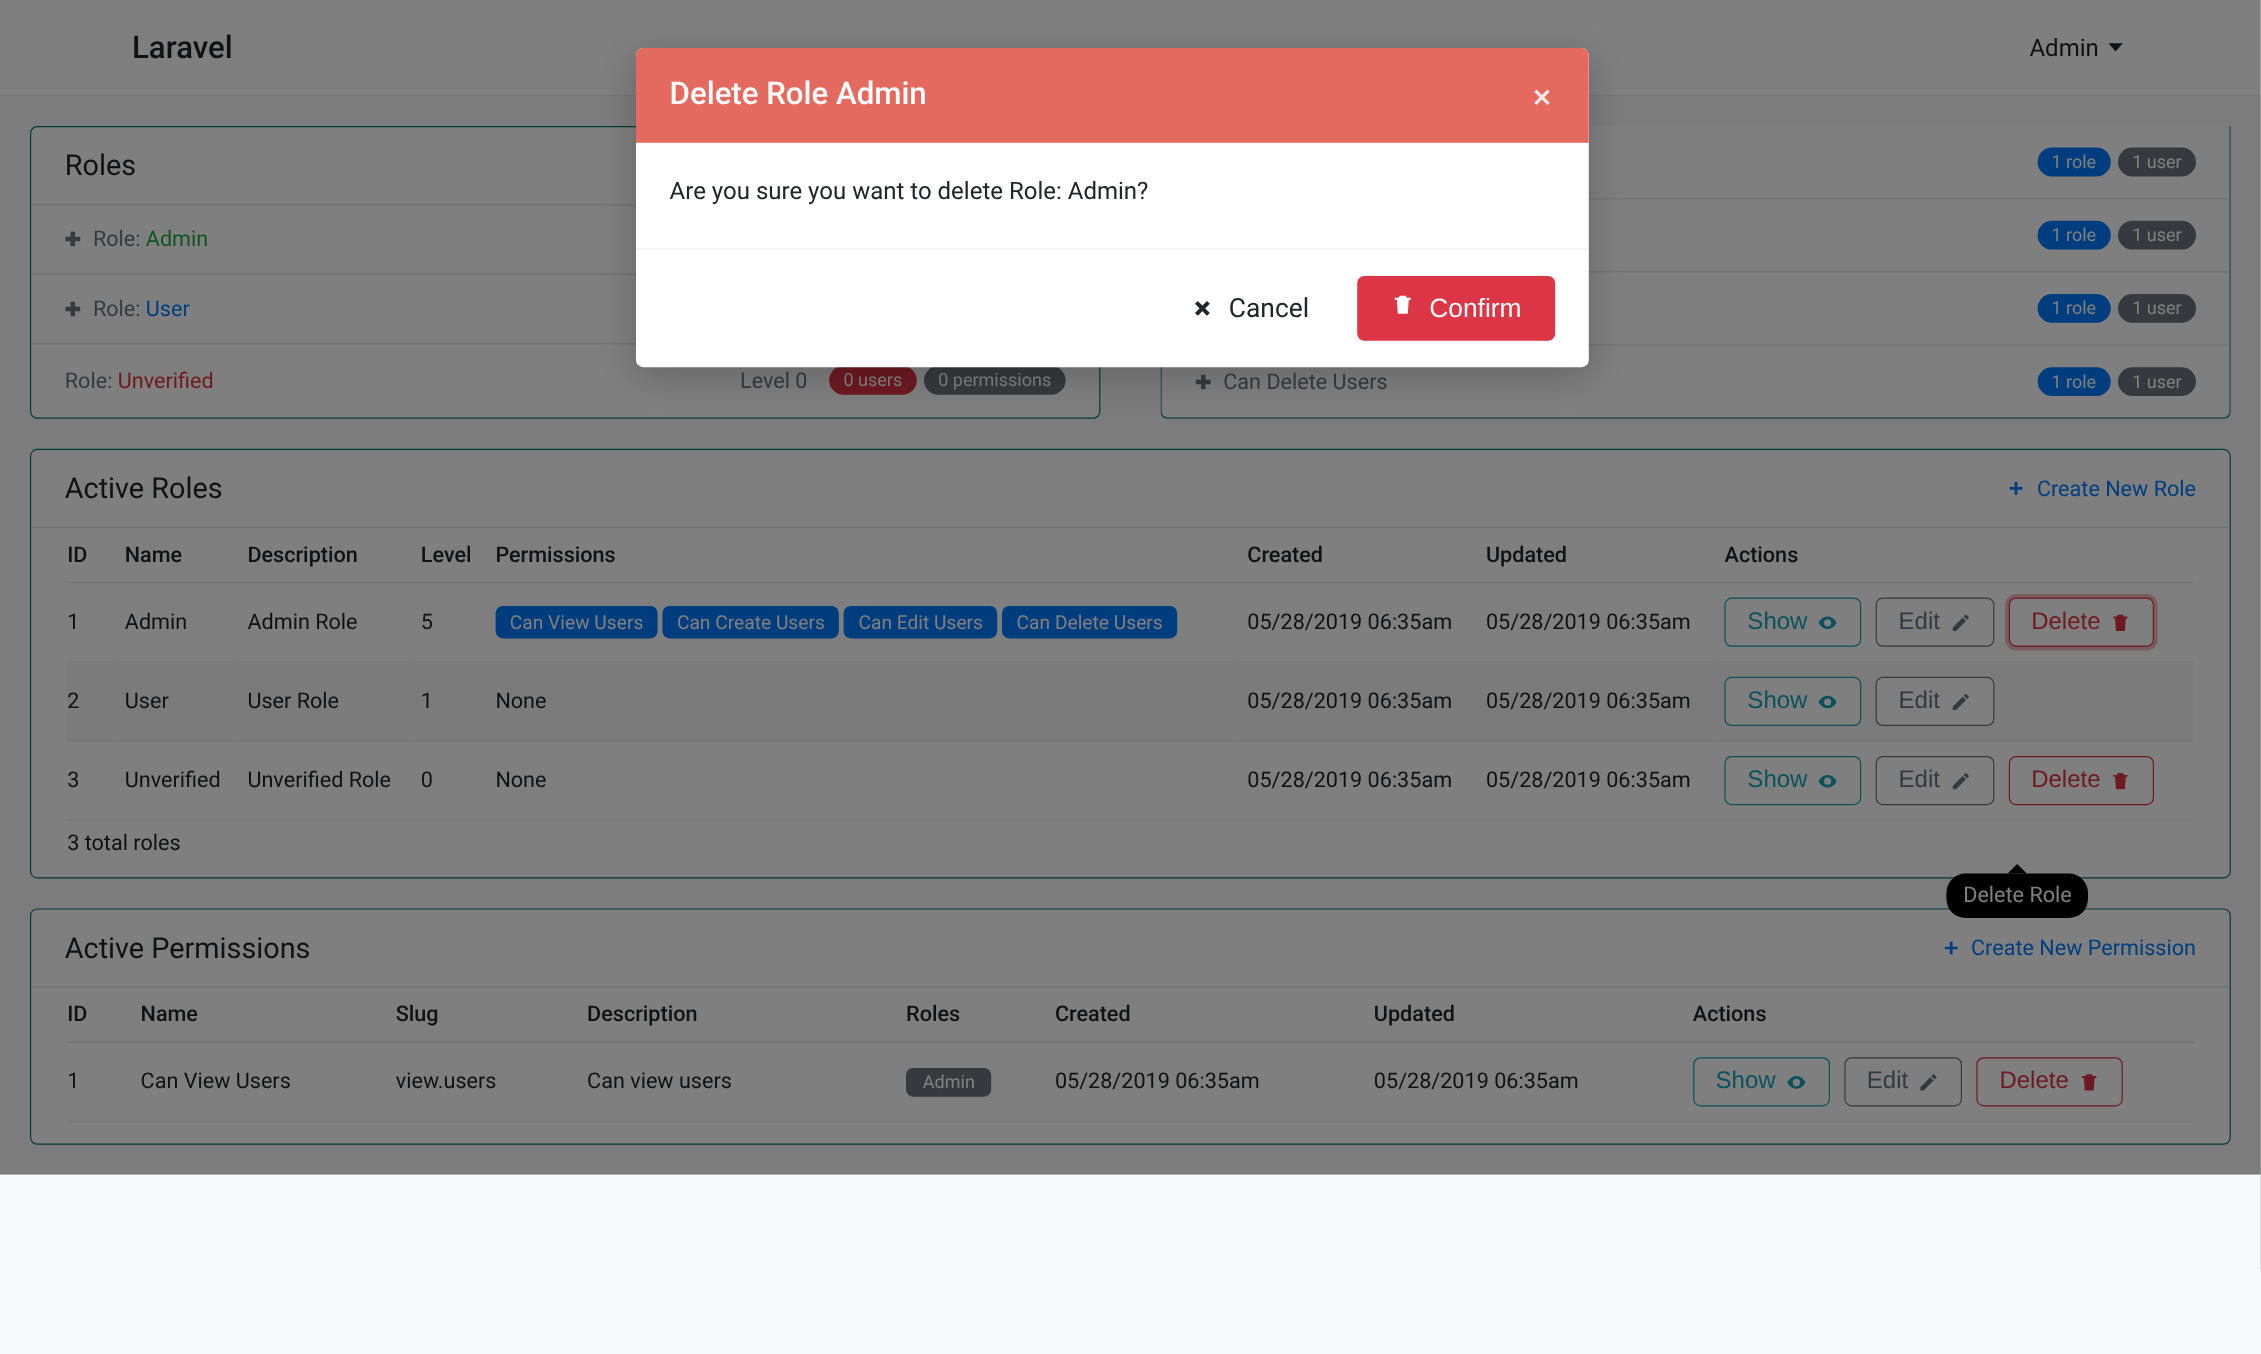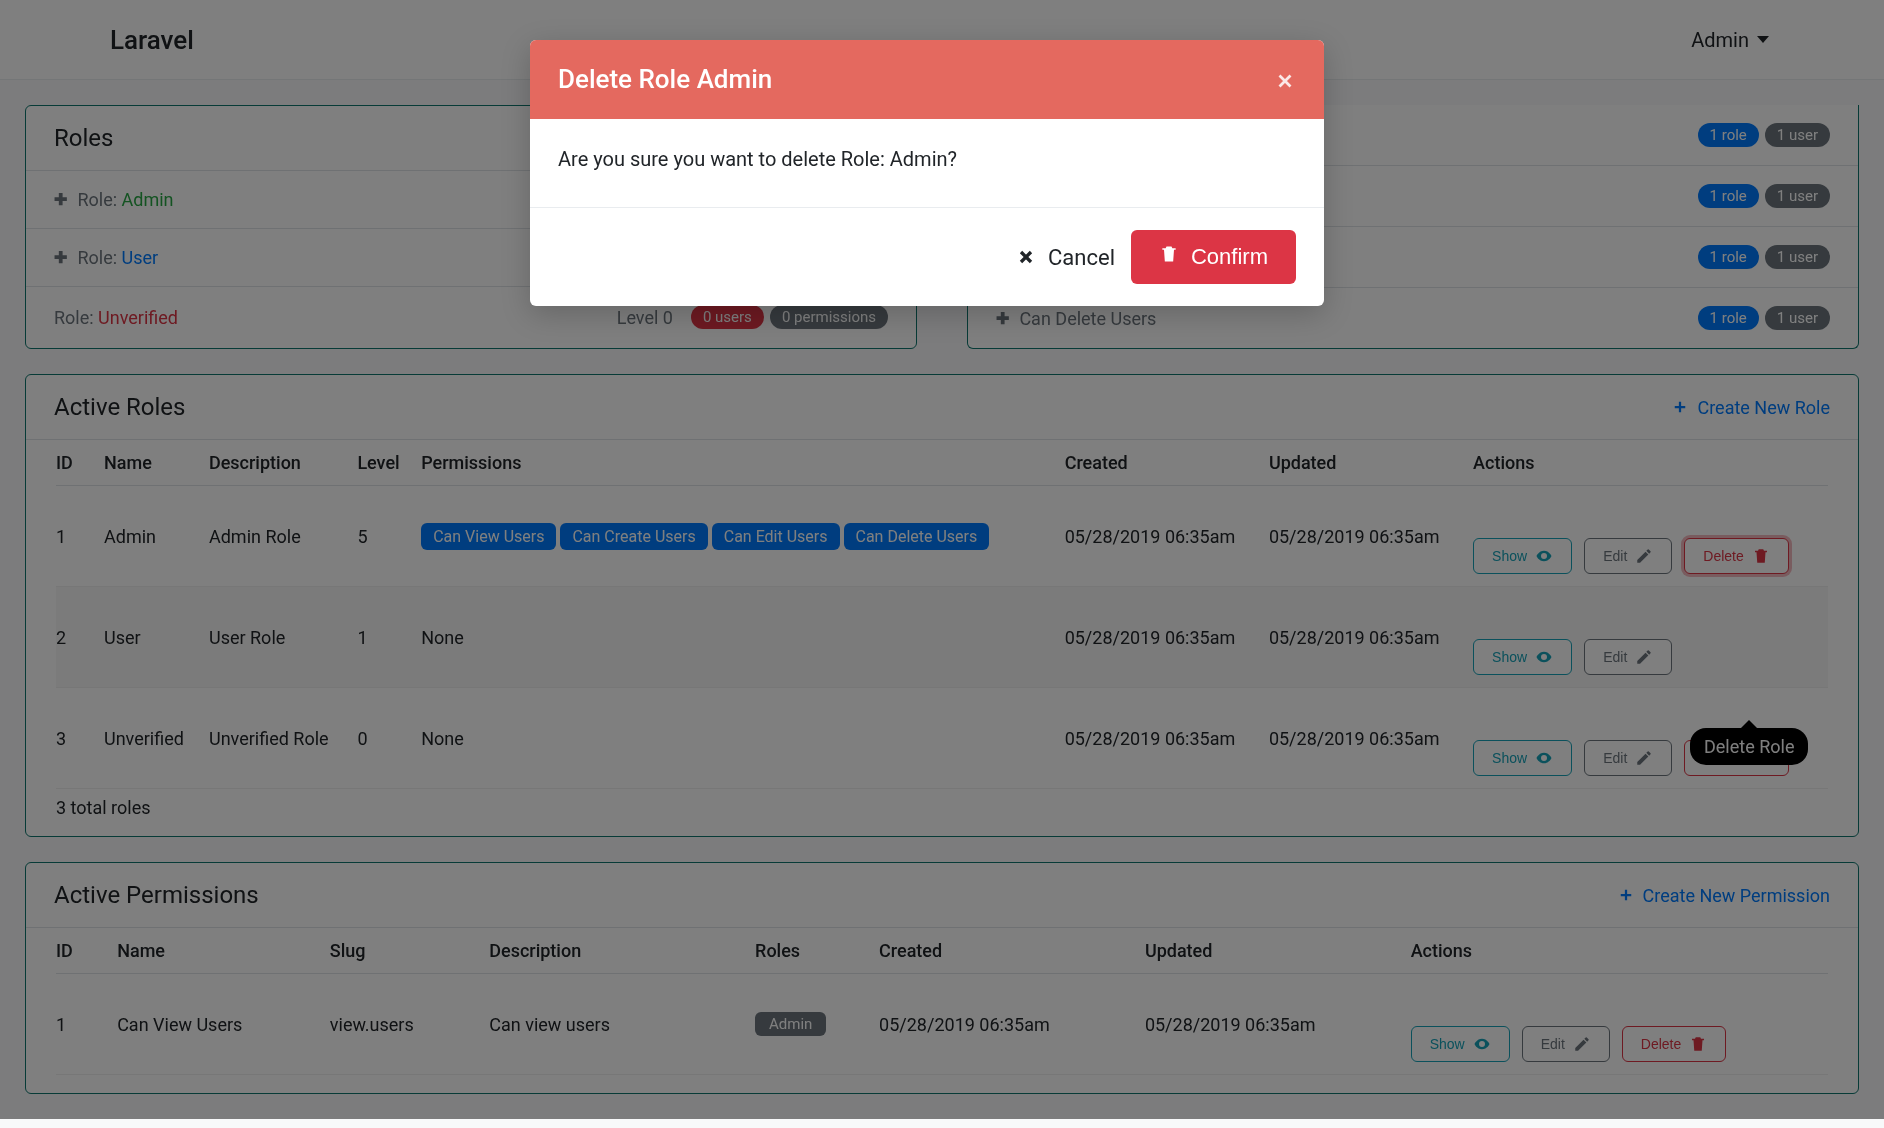--- a/index.html
+++ b/index.html
@@ -74,27 +74,26 @@
     .table tbody tr { border-bottom: 1px solid #efefef; }
     .table tbody tr:nth-child(even) { background: #f7f7f7; }
     .table-wrap { padding: 0 30px 18px 30px; }
     .perm-badge { background: #007bff; color: #fff; border-radius: 6px; padding: 4px 12px; font-size: 16px; margin-right: 4px; display: inline-block;}
     .none-text { color: #212529; font-size: 18px; }
     .actions-cell { display: flex; gap: 12px; justify-content: flex-start; }
     .btn {
       border: 1px solid;
       border-radius: 6px;
       padding: 8px 18px;
-      font-size: 14px;
+      font-size: 20px;
       cursor: pointer;
       background: #fff;
       display: inline-flex;
       align-items: center;
       gap: 8px;
-      margin-top: 40px;
     }
     .btn-info { color: #17a2b8; border-color: #17a2b8; }
     .btn-secondary { color: #6c757d; border-color: #6c757d; }
     .btn-danger-outline { color: #dc3545; border-color: #dc3545; }
     .btn-danger-outline.active { box-shadow: 0 0 0 3px rgba(220,53,69,0.35); }
     .footer-text { font-size: 18px; color: #212529; padding: 8px 0 0 0;}
     .role-unverified-row { display: flex; align-items: center; justify-content: space-between; width: 100%; }
     .level-text { color: #6c757d; font-size: 18px; margin-right: 12px; }
     .svg-icon { width: 18px; height: 18px; fill: currentColor; display:inline-block; vertical-align: middle;}
     .caret-down {
@@ -122,34 +121,34 @@
       background: #e4695f;
       color: #fff;
       padding: 24px 28px;
       display: flex;
       justify-content: space-between;
       align-items: flex-start;
     }
     .modal-title { font-size: 26px; font-weight: 500; }
     .modal-close { color: rgba(255,255,255,0.85); font-size: 26px; cursor: pointer; background: none; border: none; }
     .modal-body { padding: 28px 28px 36px; font-size: 20px; color: #212529; border-bottom: 1px solid #e9ecef; }
-    .modal-footer { padding: 22px 28px; display: flex; justify-content: flex-end; align-items: center; gap: 16px; }
+    .modal-footer { padding: 22px 28px; display: flex; justify-content: flex-end; align-items: center; gap: 40px; }
     .cancel-link { color: #212529; font-size: 22px; display: flex; align-items: center; gap: 12px; cursor: pointer; }
     .confirm-btn { background: #dc3545; border: none; color: #fff; font-size: 22px; padding: 14px 28px; border-radius: 6px; display: flex; align-items: flex-start; gap: 12px; cursor: pointer;}
     
     .tooltip {
       position: absolute;
       background: #000;
       color: #fff;
       font-size: 18px;
       padding: 8px 14px;
       border-radius: 16px;
       z-index: 50;
       top: 728px;
-      left: 1690px;
+      left: 1622px;
     }
     .tooltip::before {
       content: '';
       position: absolute;
       top: -8px;
       left: 50%;
       transform: translateX(-50%);
       border-left: 8px solid transparent;
       border-right: 8px solid transparent;
       border-bottom: 8px solid #000;

